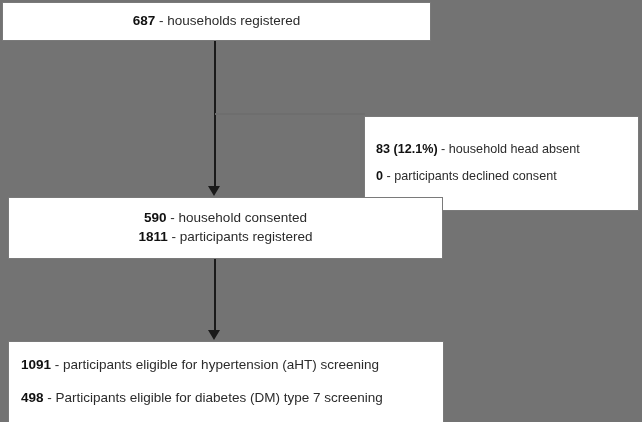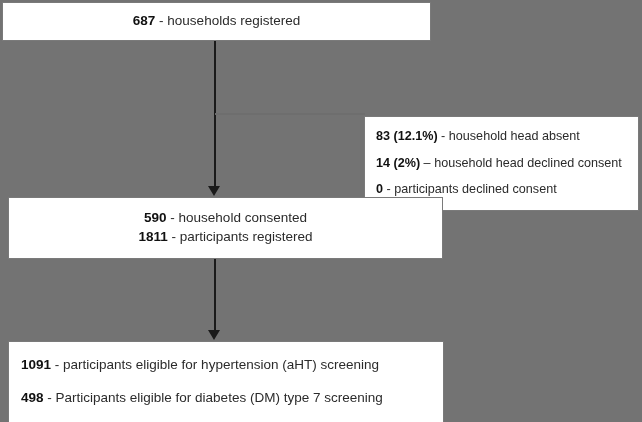--- a/index.html
+++ b/index.html
@@ -108,23 +108,20 @@
   <div class="v-line" id="conn-1-stem"></div>
   <div class="arrow-head" id="conn-1-head"></div>
 
   <div class="h-line" id="conn-branch"></div>
 
   <div class="box" id="box-excluded">
     <div class="line-text">
       <b>83 (12.1%)</b><span> - </span><span>household head absent</span>
     </div>
     <div class="line-text">
-      <b>14 (2%)</b><span>  – </span><span>household head declined consent</span>
-    </div>
-    <div class="line-text">
       <b>0</b><span> - </span><span>participants declined consent</span>
     </div>
   </div>
 
   <div class="box centered" id="box-consented">
     <div class="line-text">
       <b>590</b><span> - </span><span>household consented</span>
     </div>
     <div class="line-text">
       <b>1811</b><span> - </span><span>participants registered</span>

